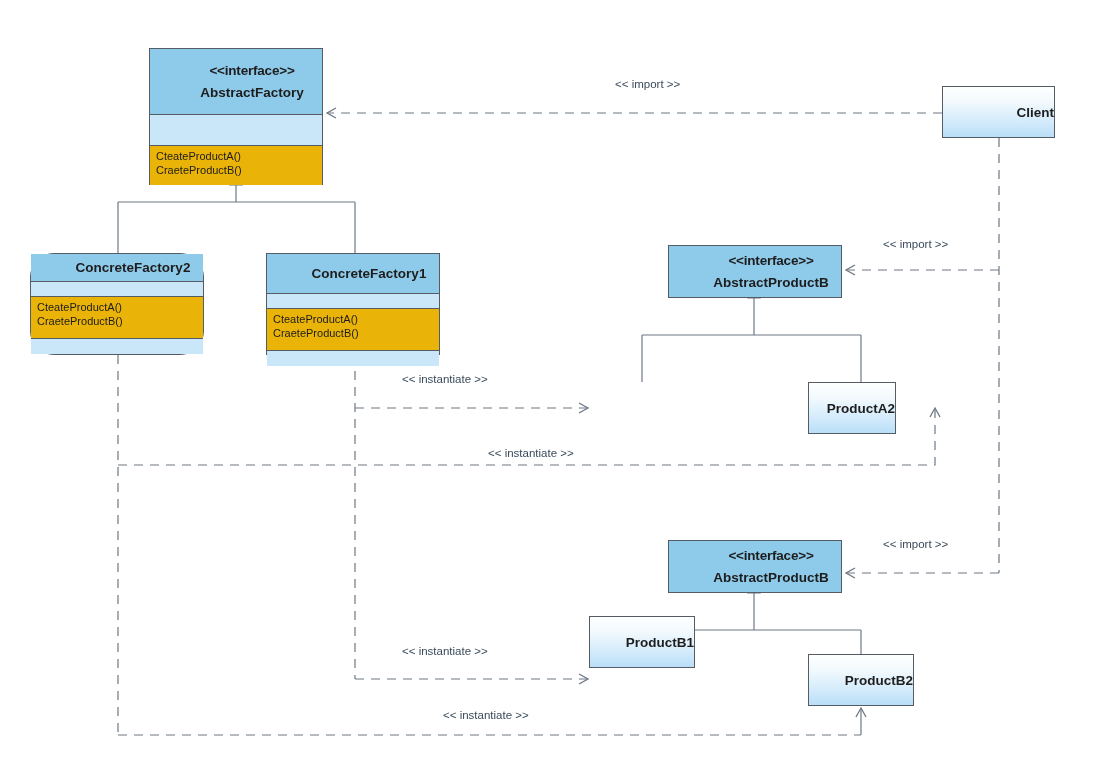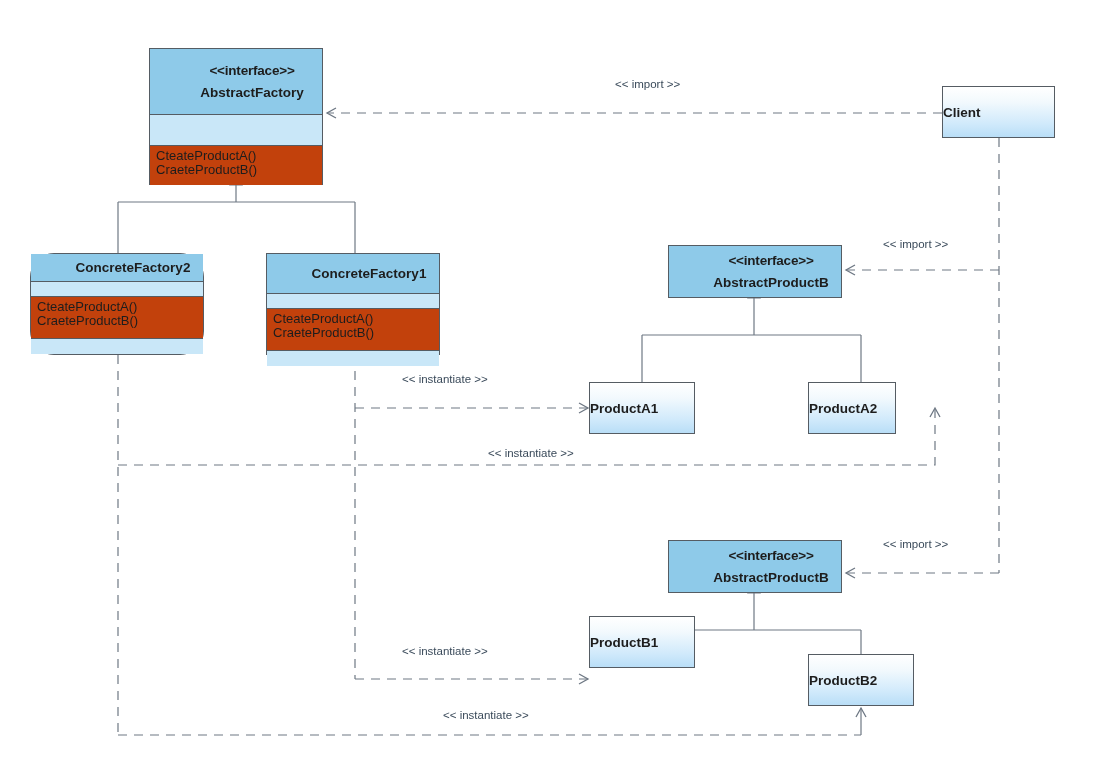--- a/index.html
+++ b/index.html
@@ -60,23 +60,23 @@
     font-size: 13.5px;
     font-weight: bold;
     display: flex;
     align-items: center;
     justify-content: center;
   }
   .blank-comp {
     background: #c9e7f8;
   }
   .ops-comp {
-    background: #c2410c;
+    background: #eab308;
     padding: 3px 6px 4px 6px;
-    font-size: 13px;
+    font-size: 11px;
     line-height: 14px;
     color: #1d1d1d;
   }
 
   
   .iface-head {
     background: #8ecae9;
     display: flex;
     flex-direction: column;
     align-items: center;
@@ -85,21 +85,21 @@
   .iface-head .ln1 { margin-bottom: 7px; }
 
   
   .grad {
     position: absolute;
     box-sizing: border-box;
     border: 1px solid #555c63;
     background: linear-gradient(to bottom, #ffffff 0%, #f2f9fd 30%, #cfe9fb 75%, #b9def7 100%);
     display: flex;
     align-items: center;
-    justify-content: flex-start;
+    justify-content: flex-end;
     font-size: 13.5px;
     font-weight: bold;
     color: #1d1d1d;
     z-index: 5;
   }
 
   
   .elabel {
     position: absolute;
     font-size: 11.5px;
@@ -228,23 +228,20 @@
     </div>
   </div>
 
   <div class="uml" style="left:668px; top:540px; width:174px; height:53px;">
     <div class="comp iface-head title-comp" style="height:51px;">
       <span class="ln1 iface-stereo">&lt;&lt;interface&gt;&gt;</span>
       <span class="iface-name">AbstractProductB</span>
     </div>
   </div>
 
-  <div class="grad" style="left:589px; top:382px; width:106px; height:52px;">
-    <span>ProductA1</span>
-  </div>
 
   <div class="grad" style="left:808px; top:382px; width:88px; height:52px;">
     <span>ProductA2</span>
   </div>
 
   <div class="grad" style="left:589px; top:616px; width:106px; height:52px;">
     <span>ProductB1</span>
   </div>
 
   <div class="grad" style="left:808px; top:654px; width:106px; height:52px;">

